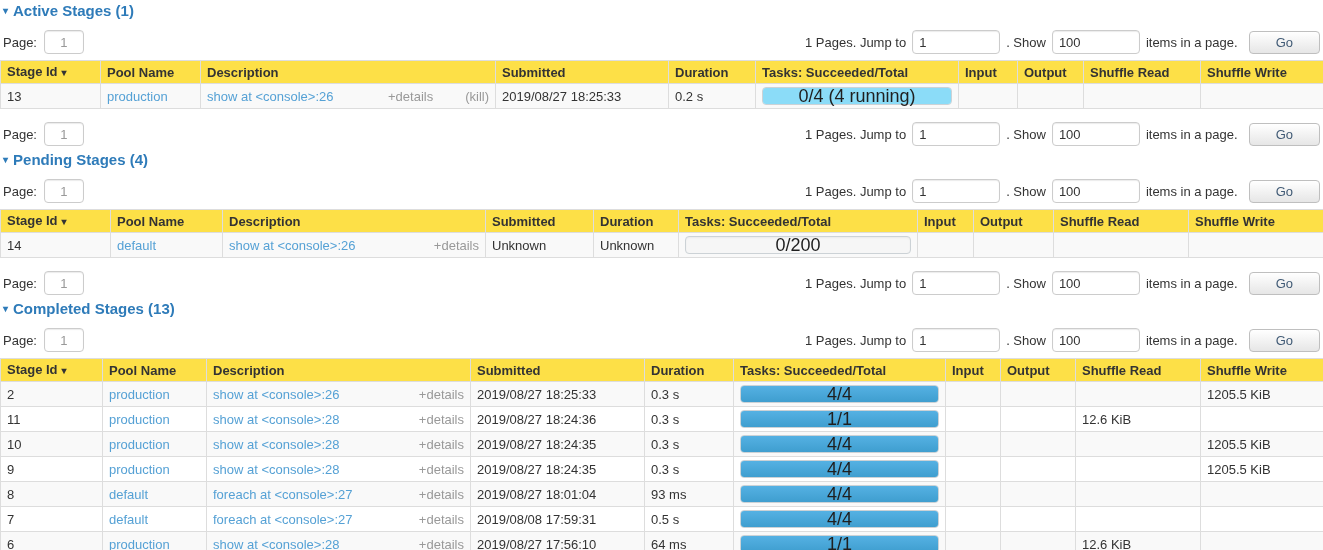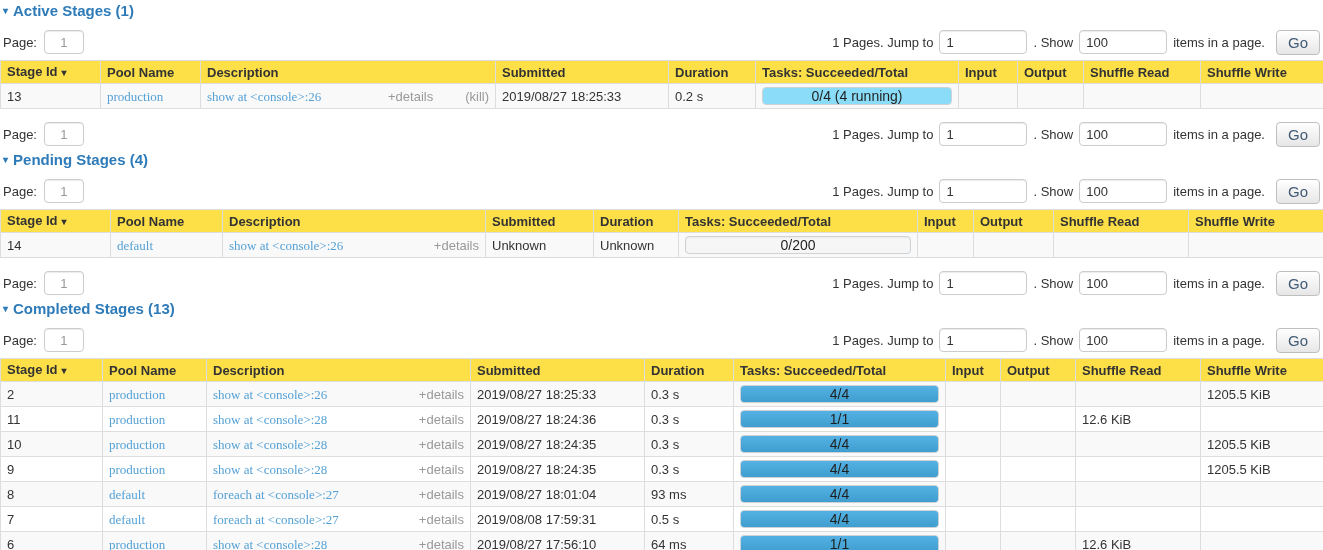--- a/index.html
+++ b/index.html
@@ -22,51 +22,51 @@
   .page-right{display:flex;align-items:center;gap:6px;}
   input{
     font-family:inherit;font-size:13px;color:#333;
     border:1px solid #ccc;border-radius:4px;
     box-shadow:inset 0 1px 1px rgba(0,0,0,.08);
     outline:none;background:#fff;
   }
   .page-input{width:34px;height:20px;text-align:center;color:#999;}
   .wide-input{width:74px;height:16px;padding:3px 6px;}
   .go-btn{
-    margin-left:5px;font-family:inherit;font-size:15px;color:#405a75;
-    padding:3px 11px;border:1px solid #bfbfbf;border-radius:4px;
+    margin-left:5px;font-family:inherit;font-size:13px;color:#405a75;
+    padding:3px 26px;border:1px solid #bfbfbf;border-radius:4px;
     background:linear-gradient(#ffffff,#e6e6e6);cursor:pointer;
   }
   table{
     width:100%;border-collapse:collapse;table-layout:fixed;
     margin-bottom:12px;background:#fff;
   }
   th,td{
     border:1px solid #ddd;padding:3px 6px;text-align:left;
     font-size:13px;line-height:15px;white-space:nowrap;overflow:hidden;
     vertical-align:middle;
   }
   th{font-weight:bold;color:#333;cursor:pointer;background:#fde047;}
   tbody tr:nth-child(odd){background:var(--row_stripe,#f9f9f9);}
-  a.cell-link{color:var(--link_blue,#55a1d5);text-decoration:none;cursor:pointer;font-family:Liberation Serif, serif;}
+  a.cell-link{color:var(--link_blue,#55a1d5);text-decoration:none;cursor:pointer;}
   .desc-cell{display:flex;justify-content:space-between;align-items:center;}
   .desc-right{flex:none;}
   a.muted-link{color:#999;text-decoration:none;cursor:pointer;text-align:right;}
   .kill-gap{margin-left:32px;}
   .sort-icon{margin-left:4px;font-size:10px;color:#333;}
   .progress{
     position:relative;height:16px;border:1px solid #ccd2d6;border-radius:4px;
     background:#f6f6f6;box-shadow:inset 0 1px 2px rgba(0,0,0,.05);
   }
   .progress .bar{height:100%;border-radius:3px;width:0;}
   .progress.running .bar{width:100%;background:var(--bar_running,#8bdcf8);}
   .progress.done .bar{width:100%;background:linear-gradient(#55b1e3,#3f9ecf);border-radius:3px;}
   .progress .label{
     position:absolute;left:0;right:0;top:0;bottom:0;
-    text-align:center;line-height:16px;font-size:14px;color:#1f1f1f;
+    text-align:center;line-height:16px;font-size:18px;color:#1f1f1f;
   }
 </style>
 </head>
 <body>
 
 <div id="root">
     <div class="section-title">
       <span class="caret">▾</span>
       <span>Active Stages (1)</span>
     </div>

